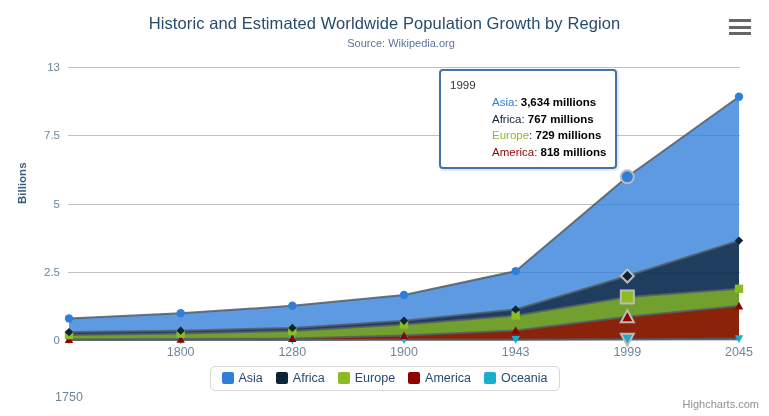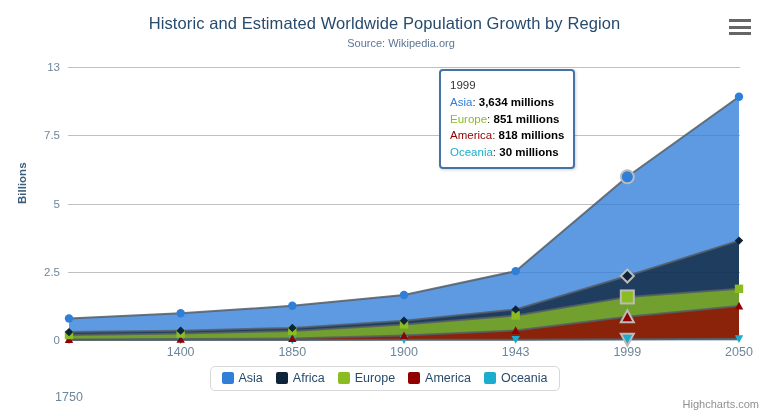--- a/index.html
+++ b/index.html
@@ -89,21 +89,21 @@
     border: 2px solid #4572a7;
     border-radius: 4px;
     padding: 6px 9px 7px 9px;
     font-size: 11.5px;
     line-height: 16.4px;
     box-shadow: 1px 1px 3px rgba(0,0,0,0.18);
     z-index: 40;
     white-space: nowrap;
   }
   #tooltip .tt-header { color: #333333; font-size: 11.5px; padding-bottom: 1px; }
-  #tooltip .tt-row { color: #333333; }
+  #tooltip .tt-row { color: #333333; margin-left: 42px; }
   #tooltip .tt-name { font-weight: normal; }
   #tooltip .tt-val { font-weight: bold; color: #000000; }
   
   #legend {
     position: absolute;
     left: 50%; transform: translateX(-50%);
     top: 366px;
     border: 1px solid #d8d8d8;
     border-radius: 5px;
     background: #ffffff;
@@ -143,26 +143,26 @@
 
   <div id="y-axis-labels">
       <div class="ylabel" style="top: 340px;">0</div>
       <div class="ylabel" style="top: 271.75px; margin-left: 16px;">2.5</div>
       <div class="ylabel" style="top: 203.5px;">5</div>
       <div class="ylabel" style="top: 135.25px;">7.5</div>
       <div class="ylabel" style="top: 67px;">13</div>
     </div>
   <div id="x-axis-labels">
       <div class="xlabel" style="left: 69px; margin-top: 45px;">1750</div>
-      <div class="xlabel" style="left: 180.667px;">1400</div>
-      <div class="xlabel" style="left: 292.333px;">1850</div>
+      <div class="xlabel" style="left: 180.667px;">1800</div>
+      <div class="xlabel" style="left: 292.333px;">1280</div>
       <div class="xlabel" style="left: 404px;">1900</div>
       <div class="xlabel" style="left: 515.667px;">1943</div>
       <div class="xlabel" style="left: 627.333px;">1999</div>
-      <div class="xlabel" style="left: 739px;">2050</div>
+      <div class="xlabel" style="left: 739px;">2045</div>
     </div>
 
   <div id="plot-area">
     <div id="grid-layer">
         <div class="gridline baseline" style="top: 273px;"></div>
         <div class="gridline" style="top: 204.75px;"></div>
         <div class="gridline" style="top: 136.5px;"></div>
         <div class="gridline" style="top: 68.25px;"></div>
         <div class="gridline" style="top: 0px;"></div>
       </div>
@@ -212,23 +212,23 @@
         <circle cx="447.6666666666667" cy="204.14939999999999" r="4.2" fill="#2f7ed8" stroke="none" stroke-width="0"></circle>
         <circle cx="559.3333333333334" cy="109.8006" r="6.5" fill="#2f7ed8" stroke="#bbbbbb" stroke-width="2"></circle>
         <circle cx="671" cy="29.78430000000003" r="4.2" fill="#2f7ed8" stroke="none" stroke-width="0"></circle>
       </svg>
   </div>
 
   <div id="tooltip">
     <div class="tt-header">1999</div>
     <div id="tooltip-rows">
         <div class="tt-row"><span class="tt-name" style="color: rgb(47, 126, 216);">Asia</span><span>: </span><span class="tt-val">3,634 millions</span></div>
-        <div class="tt-row"><span class="tt-name" style="color: rgb(139, 188, 33);">Europe</span><span>: </span><span class="tt-val">851 millions</span></div>
+        <div class="tt-row"><span class="tt-name" style="color: rgb(13, 35, 58);">Africa</span><span>: </span><span class="tt-val">767 millions</span></div>
+        <div class="tt-row"><span class="tt-name" style="color: rgb(139, 188, 33);">Europe</span><span>: </span><span class="tt-val">729 millions</span></div>
         <div class="tt-row"><span class="tt-name" style="color: rgb(145, 0, 0);">America</span><span>: </span><span class="tt-val">818 millions</span></div>
-        <div class="tt-row"><span class="tt-name" style="color: rgb(26, 173, 206);">Oceania</span><span>: </span><span class="tt-val">30 millions</span></div>
       </div>
   </div>
 
   <div id="legend">
       <div class="legend-item">
         <span class="legend-swatch" style="background: rgb(47, 126, 216);"></span>
         <span class="legend-label">Asia</span>
       </div>
       <div class="legend-item">
         <span class="legend-swatch" style="background: rgb(13, 35, 58);"></span>

